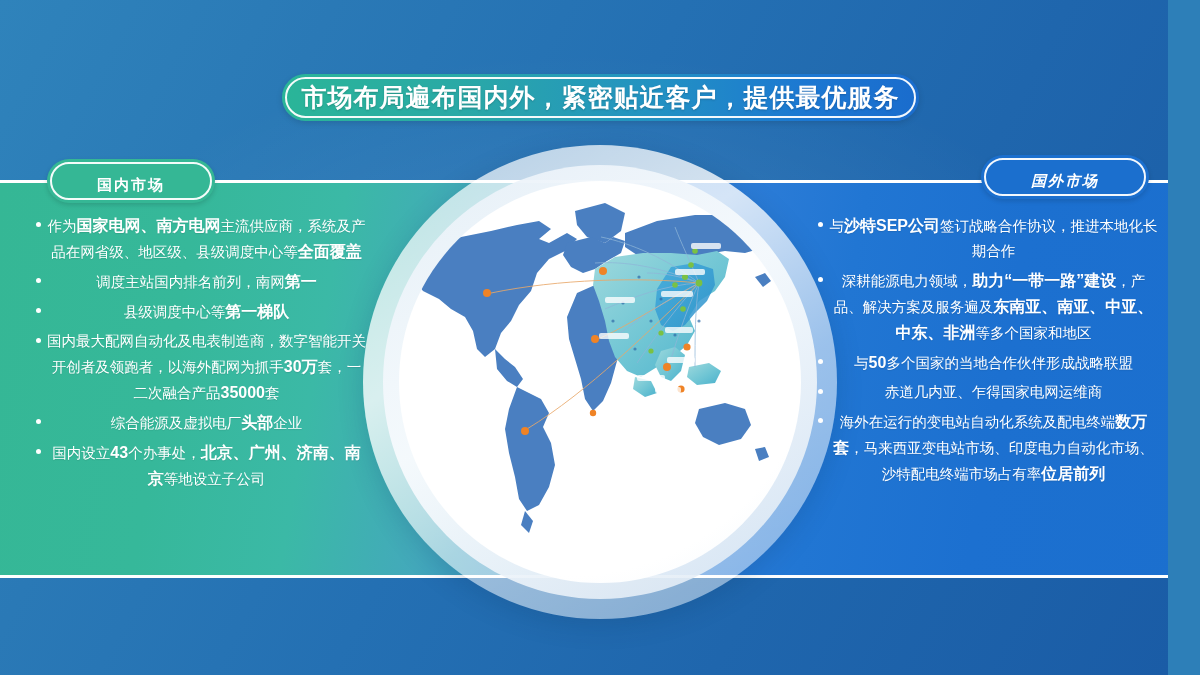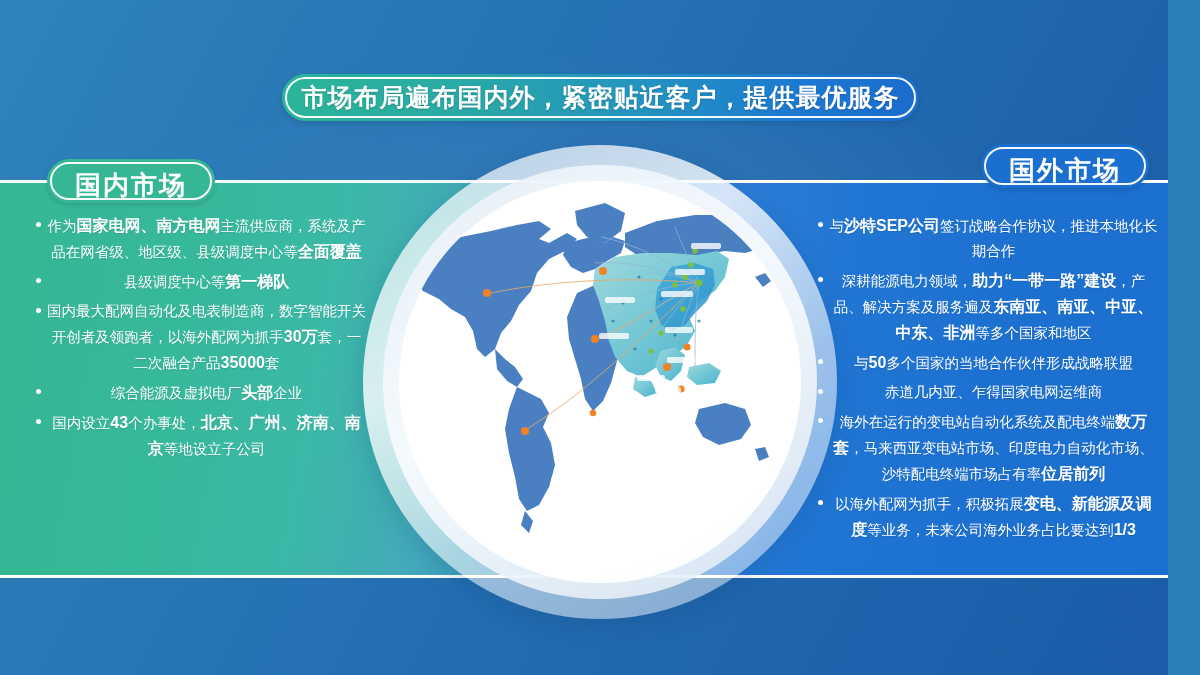--- a/index.html
+++ b/index.html
@@ -47,23 +47,23 @@
 
   
   .badge{
     position:absolute;height:44px;border-radius:22px;display:flex;
     align-items:center;justify-content:center;box-shadow:0 2px 5px rgba(0,0,0,.14);
   }
   .badge::after{
     content:"";position:absolute;left:3px;top:3px;right:3px;bottom:3px;
     border:2px solid rgba(255,255,255,.95);border-radius:19px;pointer-events:none;
   }
-  .badge span{position:relative;color:#fff;font-size:26px;font-weight:bold;letter-spacing:2px;white-space:nowrap;margin-top:8px;}
+  .badge span{position:relative;color:#fff;font-size:15px;font-weight:bold;letter-spacing:2px;white-space:nowrap;margin-top:8px;}
   .badge-left{left:47px;top:159px;width:168px;background:#35b795;}
-  .badge-right{left:981px;top:144px;width:168px;background:#1b6fce;}
+  .badge-right{left:981px;top:155px;width:168px;background:#1b6fce;font-style:italic;}
 
   
   .list{position:absolute;top:213px;color:#ffffff;}
   .list-left{left:36px;width:330px;}
   .list-right{left:818px;width:340px;}
   .bullet-row{display:flex;align-items:flex-start;margin-bottom:4px;text-align:center;}
   .dot{
     flex:0 0 auto;width:5px;height:5px;border-radius:50%;
     background:#ffffff;margin:9px 6px 0 0;
   }
@@ -237,20 +237,24 @@
     <span>国外市场</span>
   </div>
 
   <div class="list list-left" id="list-left">
       <div class="bullet-row">
         <div class="dot"></div>
         <div class="bullet-text"><span>作为</span><b>国家电网、南方电网</b><span>主流供应商，系统及产品在网省级、地区级、县级调度中心等</span><b>全面覆盖</b></div>
       </div>
       <div class="bullet-row">
         <div class="dot"></div>
+        <div class="bullet-text"><span>调度主站国内排名前列，南网</span><b>第一</b></div>
+      </div>
+      <div class="bullet-row">
+        <div class="dot"></div>
         <div class="bullet-text"><span>县级调度中心等</span><b>第一梯队</b></div>
       </div>
       <div class="bullet-row">
         <div class="dot"></div>
         <div class="bullet-text"><span>国内最大配网自动化及电表制造商，数字智能开关开创者及领跑者，以海外配网为抓手</span><b>30万</b><span>套，一二次融合产品</span><b>35000</b><span>套</span></div>
       </div>
       <div class="bullet-row">
         <div class="dot"></div>
         <div class="bullet-text"><span>综合能源及虚拟电厂</span><b>头部</b><span>企业</span></div>
       </div>
@@ -273,18 +277,14 @@
         <div class="bullet-text"><span>与</span><b>50</b><span>多个国家的当地合作伙伴形成战略联盟</span></div>
       </div>
       <div class="bullet-row">
         <div class="dot"></div>
         <div class="bullet-text"><span>赤道几内亚、乍得国家电网运维商</span></div>
       </div>
       <div class="bullet-row">
         <div class="dot"></div>
         <div class="bullet-text"><span>海外在运行的变电站自动化系统及配电终端</span><b>数万套</b><span>，马来西亚变电站市场、印度电力自动化市场、沙特配电终端市场占有率</span><b>位居前列</b></div>
       </div>
-      <div class="bullet-row">
-        <div class="dot"></div>
-        <div class="bullet-text"><span>以海外配网为抓手，积极拓展</span><b>变电、新能源及调度</b><span>等业务，未来公司海外业务占比要达到</span><b>1/3</b></div>
-      </div>
     </div>
 </div>
 
 </body></html>

